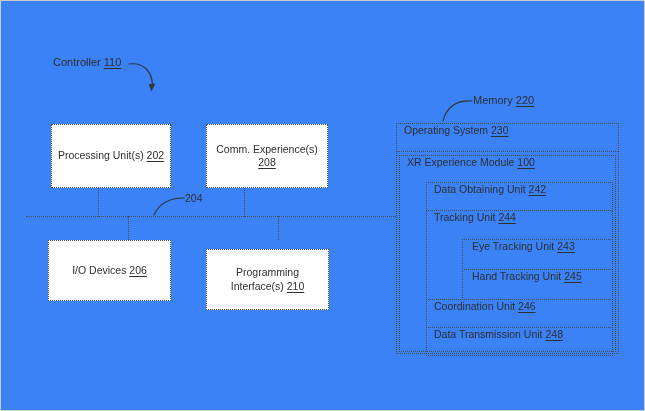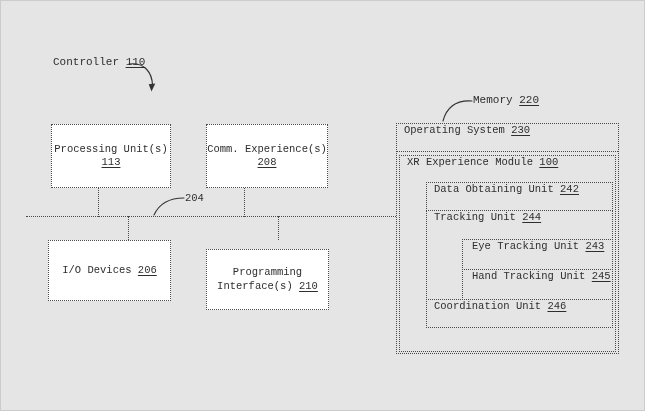--- a/index.html
+++ b/index.html
@@ -1,23 +1,23 @@
 <!DOCTYPE html>
 <html><head>
 <meta charset="utf-8">
 <style>
   html, body { margin: 0; padding: 0; background: #ffffff; }
   .canvas {
     position: relative;
     width: 645px;
     height: 411px;
-    background: #e5e5e5;
+    background: #3b82f6;
     border: 1px solid #cccccc;
     box-sizing: border-box;
-    font-family: Liberation Mono, monospace;
+    font-family: Liberation Sans, sans-serif;
     color: #2e2e2e;
     overflow: hidden;
     padding-left: 27px;
   }
   .dbox {
     position: absolute;
     border: 1px dotted #4a4a4a;
     box-sizing: border-box;
     background: #ffffff;
     display: flex;
@@ -88,21 +88,21 @@
   <div class="hline" style="left:25px; top:215px; width:370px;"></div>
 
   <div class="vline" style="left:97px; top:187px; height:29px;"></div>
   <div class="vline" style="left:243px; top:187px; height:29px;"></div>
   <div class="vline" style="left:127px; top:215px; height:24px;"></div>
   <div class="vline" style="left:277px; top:215px; height:24px;"></div>
 
   <div class="dbox" style="left:50px; top:123px; width:120px; height:64px;">
     <span>
       <span>Processing Unit(s)</span>
-      <span class="ref">113</span>
+      <span class="ref">202</span>
     </span>
   </div>
 
   <div class="dbox" style="left:205px; top:123px; width:122px; height:64px;">
     <span>
       <span>Comm. Experience(s)</span>
       <span class="ref">208</span>
     </span>
   </div>
 
@@ -175,18 +175,24 @@
           </div>
         </div>
 
         <div class="inner-box mem-row" style="left:0; right:0; top:117px; height:29px;">
           <span>
             <span>Coordination Unit</span>
             <span class="ref">246</span>
           </span>
         </div>
 
+        <div class="inner-box mem-row" style="left:0; right:0; top:145px; height:29px;">
+          <span>
+            <span>Data Transmission Unit</span>
+            <span class="ref">248</span>
+          </span>
+        </div>
 
       </div>
     </div>
   </div>
 
 </div>
 
 </body></html>

